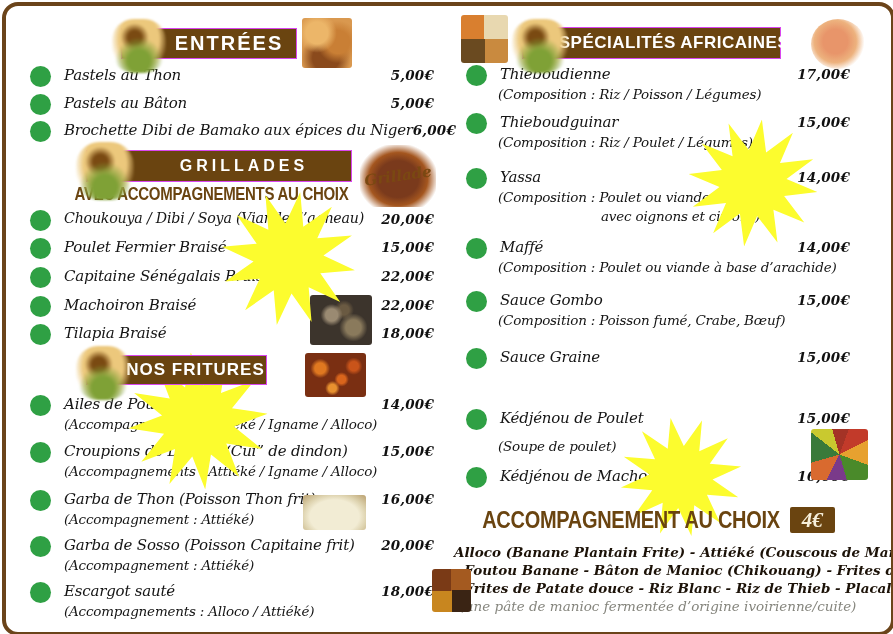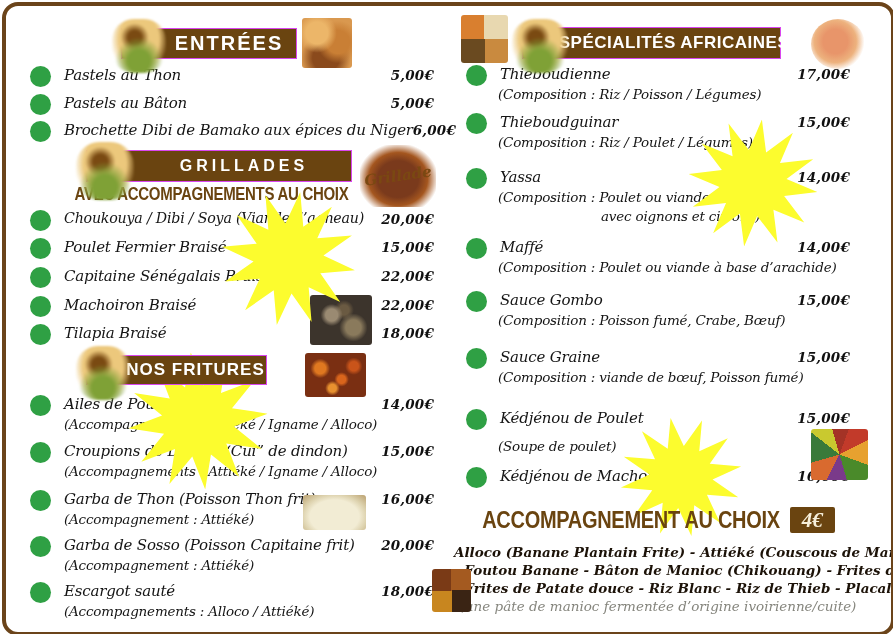--- a/index.html
+++ b/index.html
@@ -179,21 +179,20 @@
     <span class="iname">Sauce Gombo</span>
     <span class="price">15,00€</span>
   </div>
   <div class="note" style="left:492px;top:306px;">(Composition : Poisson fumé, Crabe, Bœuf)</div>
 
   <div class="row r" style="top:342px;">
     <span class="bullet"></span>
     <span class="iname">Sauce Graine</span>
     <span class="price">15,00€</span>
   </div>
-  <div class="note" style="left:492px;top:363px;">(Composition : viande de bœuf, Poisson fumé)</div>
 
   <div class="row r" style="top:403px;">
     <span class="bullet"></span>
     <span class="iname">Kédjénou de Poulet</span>
     <span class="price">15,00€</span>
   </div>
   <div class="note" style="left:492px;top:432px;font-style:italic;">(Soupe de poulet)</div>
   <div class="photo" style="left:805px;top:423px;width:57px;height:51px;background:conic-gradient(from 20deg at 50% 50%,#c23a2a 0 12%,#e7a12f 12% 25%,#4a8a2a 25% 40%,#7a3a8a 40% 52%,#d96a2f 52% 65%,#3a7a3a 65% 80%,#c9c92f 80% 90%,#a43326 90%);"></div>
 
   <div class="row r" style="top:461px;">

